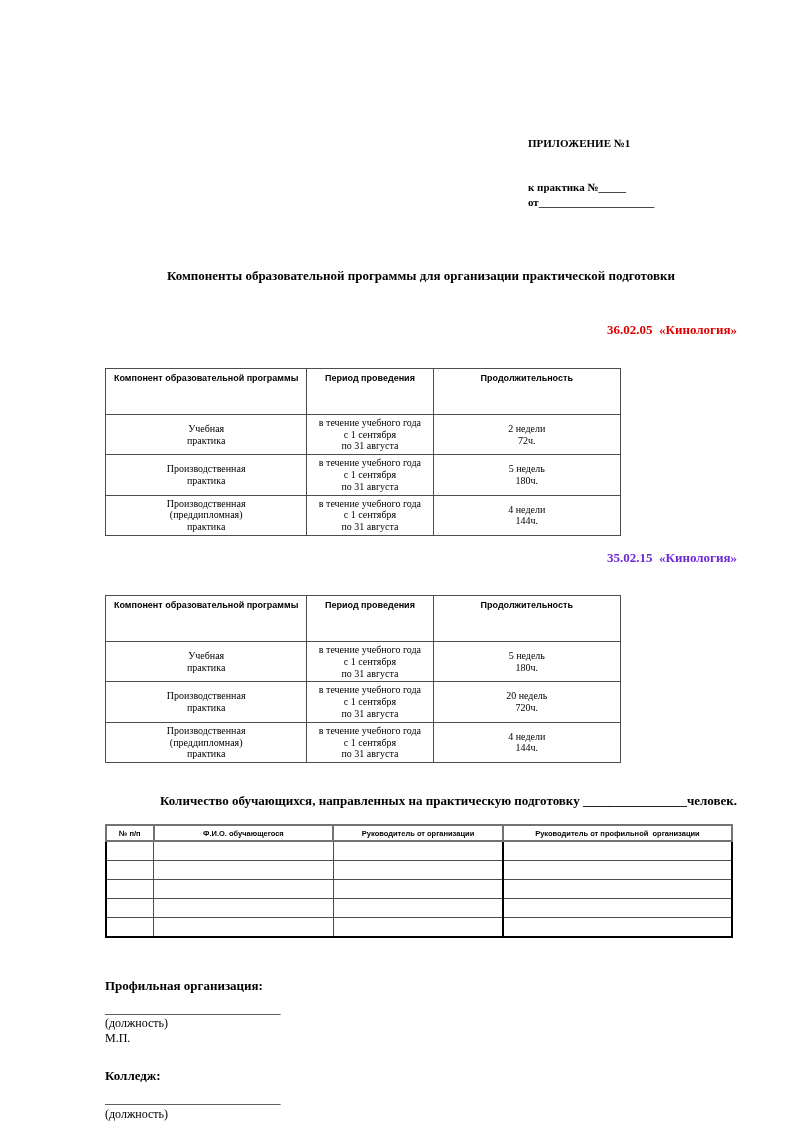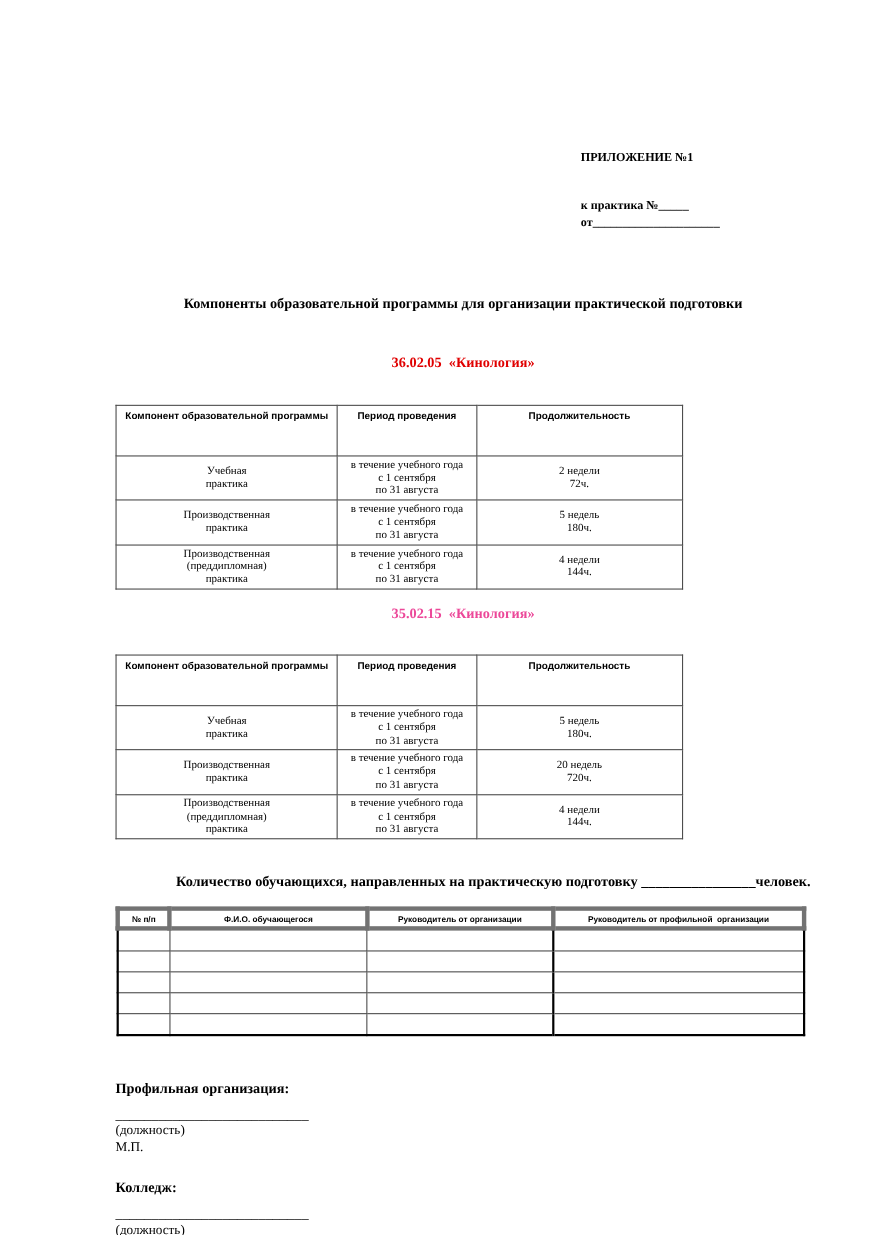--- a/index.html
+++ b/index.html
@@ -32,21 +32,21 @@
   .doc-title {
     margin: 28px 0 0 0;
     text-align: center;
     font-size: 13px;
     font-weight: bold;
     line-height: 1.25;
   }
 
   
   .program-heading {
-    text-align: center;
+    text-align: right;
     font-size: 13px;
     font-weight: bold;
     white-space: pre-wrap;
   }
   .program-heading.first { margin-top: 38px; }
   .program-heading.second { margin-top: 14px; }
 
   
   .practice-table {
     width: 516px;
@@ -89,21 +89,21 @@
 
   
   .students-table {
     width: 628px;
     border-collapse: collapse;
     table-layout: fixed;
     border: 2px solid #000;
     margin-top: 15px;
   }
   .students-table th {
-    border: 4px solid #737373;
+    border: 2px solid #737373;
     font-family: "Liberation Sans", sans-serif;
     font-weight: bold;
     font-size: 7.5px;
     height: 12px;
     text-align: center;
     vertical-align: middle;
     white-space: pre-wrap;
     overflow: hidden;
   }
   .students-table td {
@@ -176,21 +176,21 @@
 практика</td>
         <td>в течение учебного года
 с 1 сентября
 по 31 августа</td>
         <td>4 недели
 144ч.</td>
       </tr>
     </tbody>
   </table>
 
-  <div class="program-heading second" style="color:#ec4899">35.02.15  «Кинология»</div>
+  <div class="program-heading second" style="color:#6d28d9">35.02.15  «Кинология»</div>
 
   <table class="practice-table second">
     <colgroup>
         <col class="col-component">
         <col class="col-period">
         <col class="col-duration">
       </colgroup>
     <thead>
       <tr>
         <th>Компонент образовательной программы</th>

